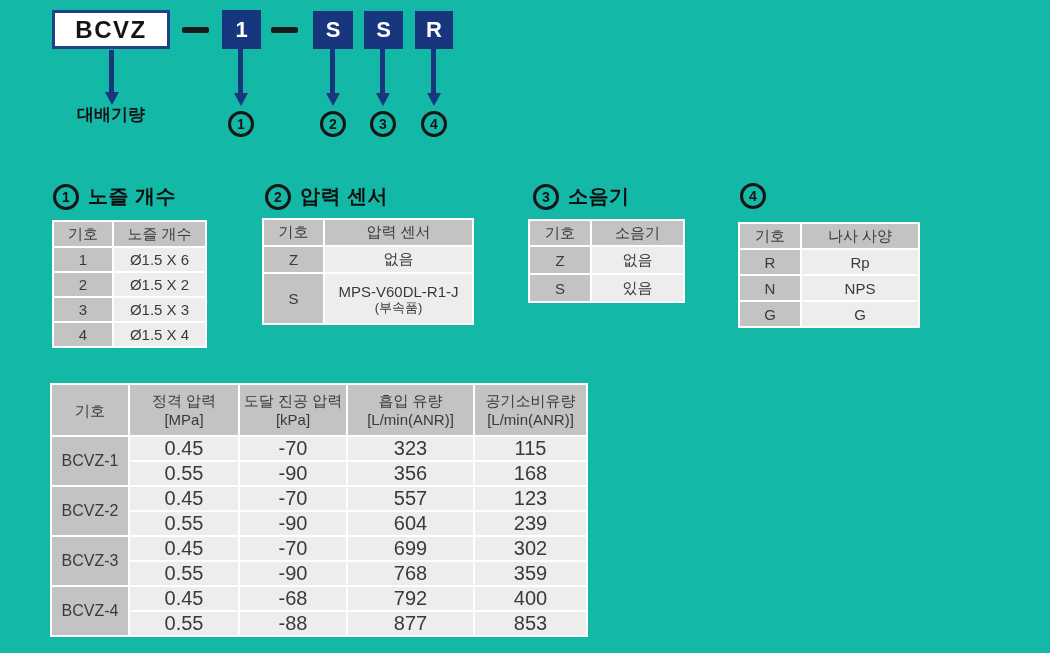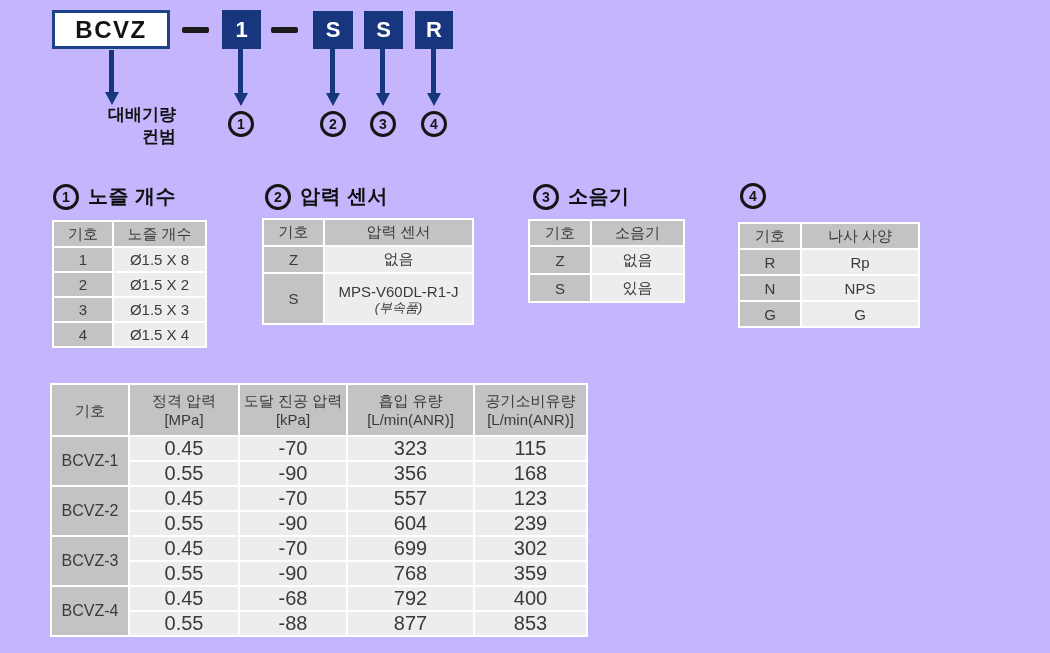--- a/index.html
+++ b/index.html
@@ -1,18 +1,18 @@
 <!DOCTYPE html>
 <html><head>
 <meta charset="utf-8">
 <style>
   html,body { margin:0; padding:0; }
   .page {
     position:relative; width:1050px; height:653px;
-    background:#c4b5fd; overflow:hidden;
+    background:#14b8a6; overflow:hidden;
     font-family:"Liberation Sans","DejaVu Sans",sans-serif;
   }
 
   
   .code-box{ position:absolute; display:flex; align-items:center; justify-content:center;
              font-weight:bold; box-sizing:border-box; }
   .base-box{ left:52px; top:10px; width:118px; height:39px; background:#ffffff;
              border:3px solid #1e4389; font-size:24px; letter-spacing:1.5px; color:#141414; }
   .seg-box{ background:#17367d; color:#ffffff; font-size:22px; }
   .seg1{ left:222px; top:10px; width:39px; height:39px; }
@@ -31,21 +31,21 @@
   .st-1{ left:238px; } .hd-1{ left:234px; }
   .st-2{ left:330px; } .hd-2{ left:326px; }
   .st-3{ left:380px; } .hd-3{ left:376px; }
   .st-4{ left:431px; } .hd-4{ left:427px; }
 
   .callout{ position:absolute; top:111px; width:26px; height:26px; box-sizing:border-box;
             border:3px solid #151515; border-radius:50%; display:flex; align-items:center;
             justify-content:center; font-weight:bold; font-size:14px; color:#151515; }
   .c1{ left:228px; } .c2{ left:320px; } .c3{ left:370px; } .c4{ left:421px; }
 
-  .caption{ position:absolute; left:46px; top:104px; width:130px; text-align:right;
+  .caption{ position:absolute; left:46px; top:104px; width:130px; text-align:center;
             font-weight:bold; font-size:17px; line-height:22px; color:#121212; }
 
   
   .section-header{ position:absolute; display:flex; align-items:center; gap:9px; }
   .sh1{ left:53px; top:183px; } .sh2{ left:265px; top:183px; }
   .sh3{ left:533px; top:183px; } .sh4{ left:740px; top:183px; }
   .section-num{ width:26px; height:26px; box-sizing:border-box; border:3px solid #151515;
                 border-radius:50%; display:flex; align-items:center; justify-content:center;
                 font-weight:bold; font-size:14px; color:#151515; flex:0 0 auto; }
   .section-title{ font-weight:bold; font-size:20px; color:#0e0e0e; letter-spacing:0.5px; white-space:nowrap; }
@@ -56,21 +56,21 @@
          padding:0; font-weight:normal; color:#3a3a3a; font-size:15px; overflow:hidden; }
   .hdr-cell{ background:#c3c3c3; }
   .sym-cell{ background:#c3c3c3; }
   .val-cell{ background:#ededed; }
 
   .t1{ left:52px; top:220px; } .t1 tr{ height:25px; } .t1 tr.hr{ height:26px; }
   .t2{ left:262px; top:218px; } .t2 tr.hr{ height:27px; } .t2 tr.rz{ height:27px; } .t2 tr.rs{ height:51px; }
   .t3{ left:528px; top:219px; } .t3 tr{ height:28px; } .t3 tr.hr{ height:26px; }
   .t4{ left:738px; top:222px; } .t4 tr{ height:26px; } .t4 tr.hr{ height:26px; }
 
-  .sub-note{ font-size:13px; line-height:15px;font-style:italic; }
+  .sub-note{ font-size:13px; line-height:15px; }
   .sensor-model{ line-height:17px; }
 
   .spec{ left:50px; top:383px; }
   .spec tr.hr{ height:52px; }
   .spec tbody tr{ height:25px; }
   .spec th{ background:#c3c3c3; font-size:15px; line-height:19px; }
   .spec td.val-cell{ font-size:20px; }
   .spec td.sym-cell{ font-size:16px; }
 </style>
 </head>
@@ -92,21 +92,20 @@
   <div class="arrow-head hd-1"></div>
   <div class="arrow-stem st-2"></div>
   <div class="arrow-head hd-2"></div>
   <div class="arrow-stem st-3"></div>
   <div class="arrow-head hd-3"></div>
   <div class="arrow-stem st-4"></div>
   <div class="arrow-head hd-4"></div>
 
   <div class="caption">
     <div>대배기량</div>
-    <div>컨범</div>
   </div>
 
   <div class="callout c1">1</div>
   <div class="callout c2">2</div>
   <div class="callout c3">3</div>
   <div class="callout c4">4</div>
 
   <div class="section-header sh1">
     <span class="section-num">1</span>
     <span class="section-title">노즐 개수</span>
@@ -116,21 +115,21 @@
         <col style="width:60px">
         <col style="width:93px">
       </colgroup>
     <tbody>
         <tr class="hr">
       <th class="hdr-cell">기호</th>
       <th class="hdr-cell">노즐 개수</th>
     </tr>
     <tr>
       <td class="sym-cell">1</td>
-      <td class="val-cell">Ø1.5 X 8</td>
+      <td class="val-cell">Ø1.5 X 6</td>
     </tr>
     <tr>
       <td class="sym-cell">2</td>
       <td class="val-cell">Ø1.5 X 2</td>
     </tr>
     <tr>
       <td class="sym-cell">3</td>
       <td class="val-cell">Ø1.5 X 3</td>
     </tr>
     <tr>

